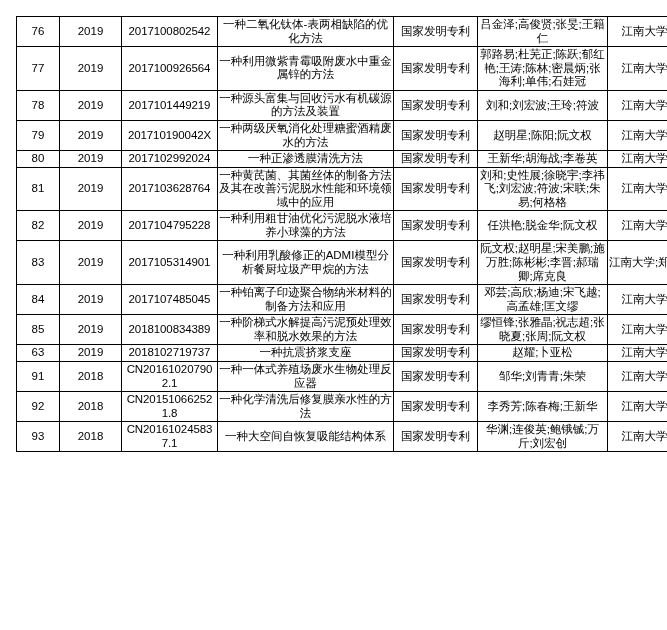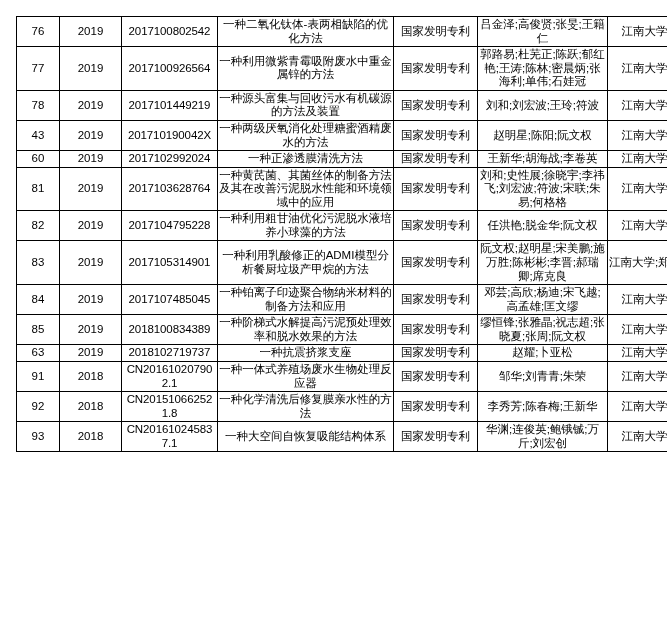--- a/index.html
+++ b/index.html
@@ -84,30 +84,30 @@
         <tr>
           <td class="idx">78</td>
           <td class="year">2019</td>
           <td class="appno">2017101449219</td>
           <td class="title">一种源头富集与回收污水有机碳源的方法及装置</td>
           <td class="type">国家发明专利</td>
           <td class="inv">刘和;刘宏波;王玲;符波</td>
           <td class="org">江南大学</td>
         </tr>
         <tr>
-          <td class="idx">43</td>
+          <td class="idx">79</td>
           <td class="year">2019</td>
           <td class="appno">201710190042X</td>
           <td class="title">一种两级厌氧消化处理糖蜜酒精废水的方法</td>
           <td class="type">国家发明专利</td>
           <td class="inv">赵明星;陈阳;阮文权</td>
           <td class="org">江南大学</td>
         </tr>
         <tr>
-          <td class="idx">60</td>
+          <td class="idx">80</td>
           <td class="year">2019</td>
           <td class="appno">2017102992024</td>
           <td class="title">一种正渗透膜清洗方法</td>
           <td class="type">国家发明专利</td>
           <td class="inv">王新华;胡海战;李卷英</td>
           <td class="org">江南大学</td>
         </tr>
         <tr>
           <td class="idx">81</td>
           <td class="year">2019</td>

